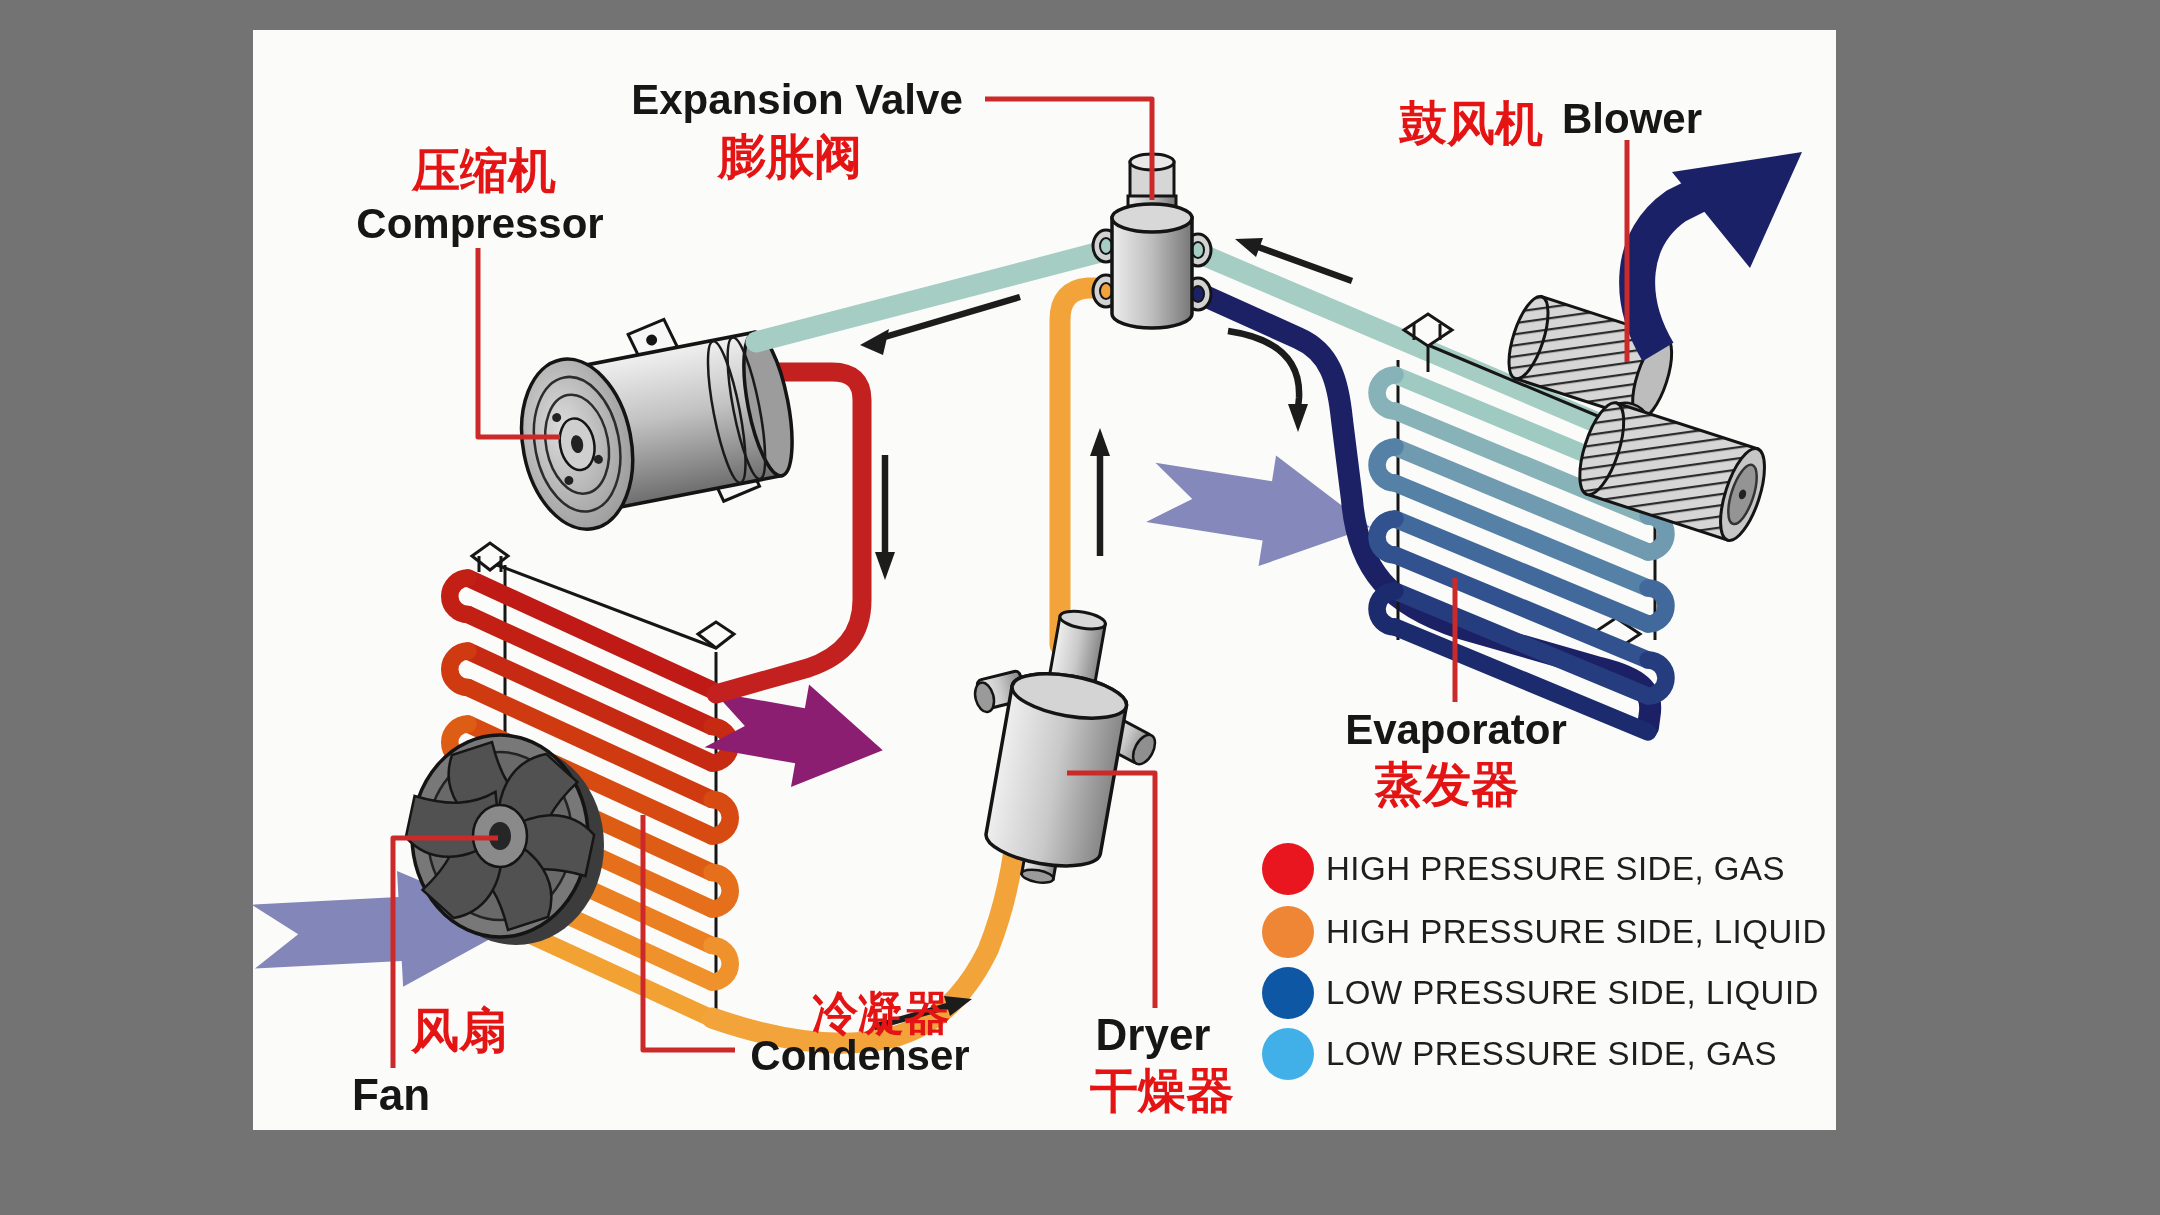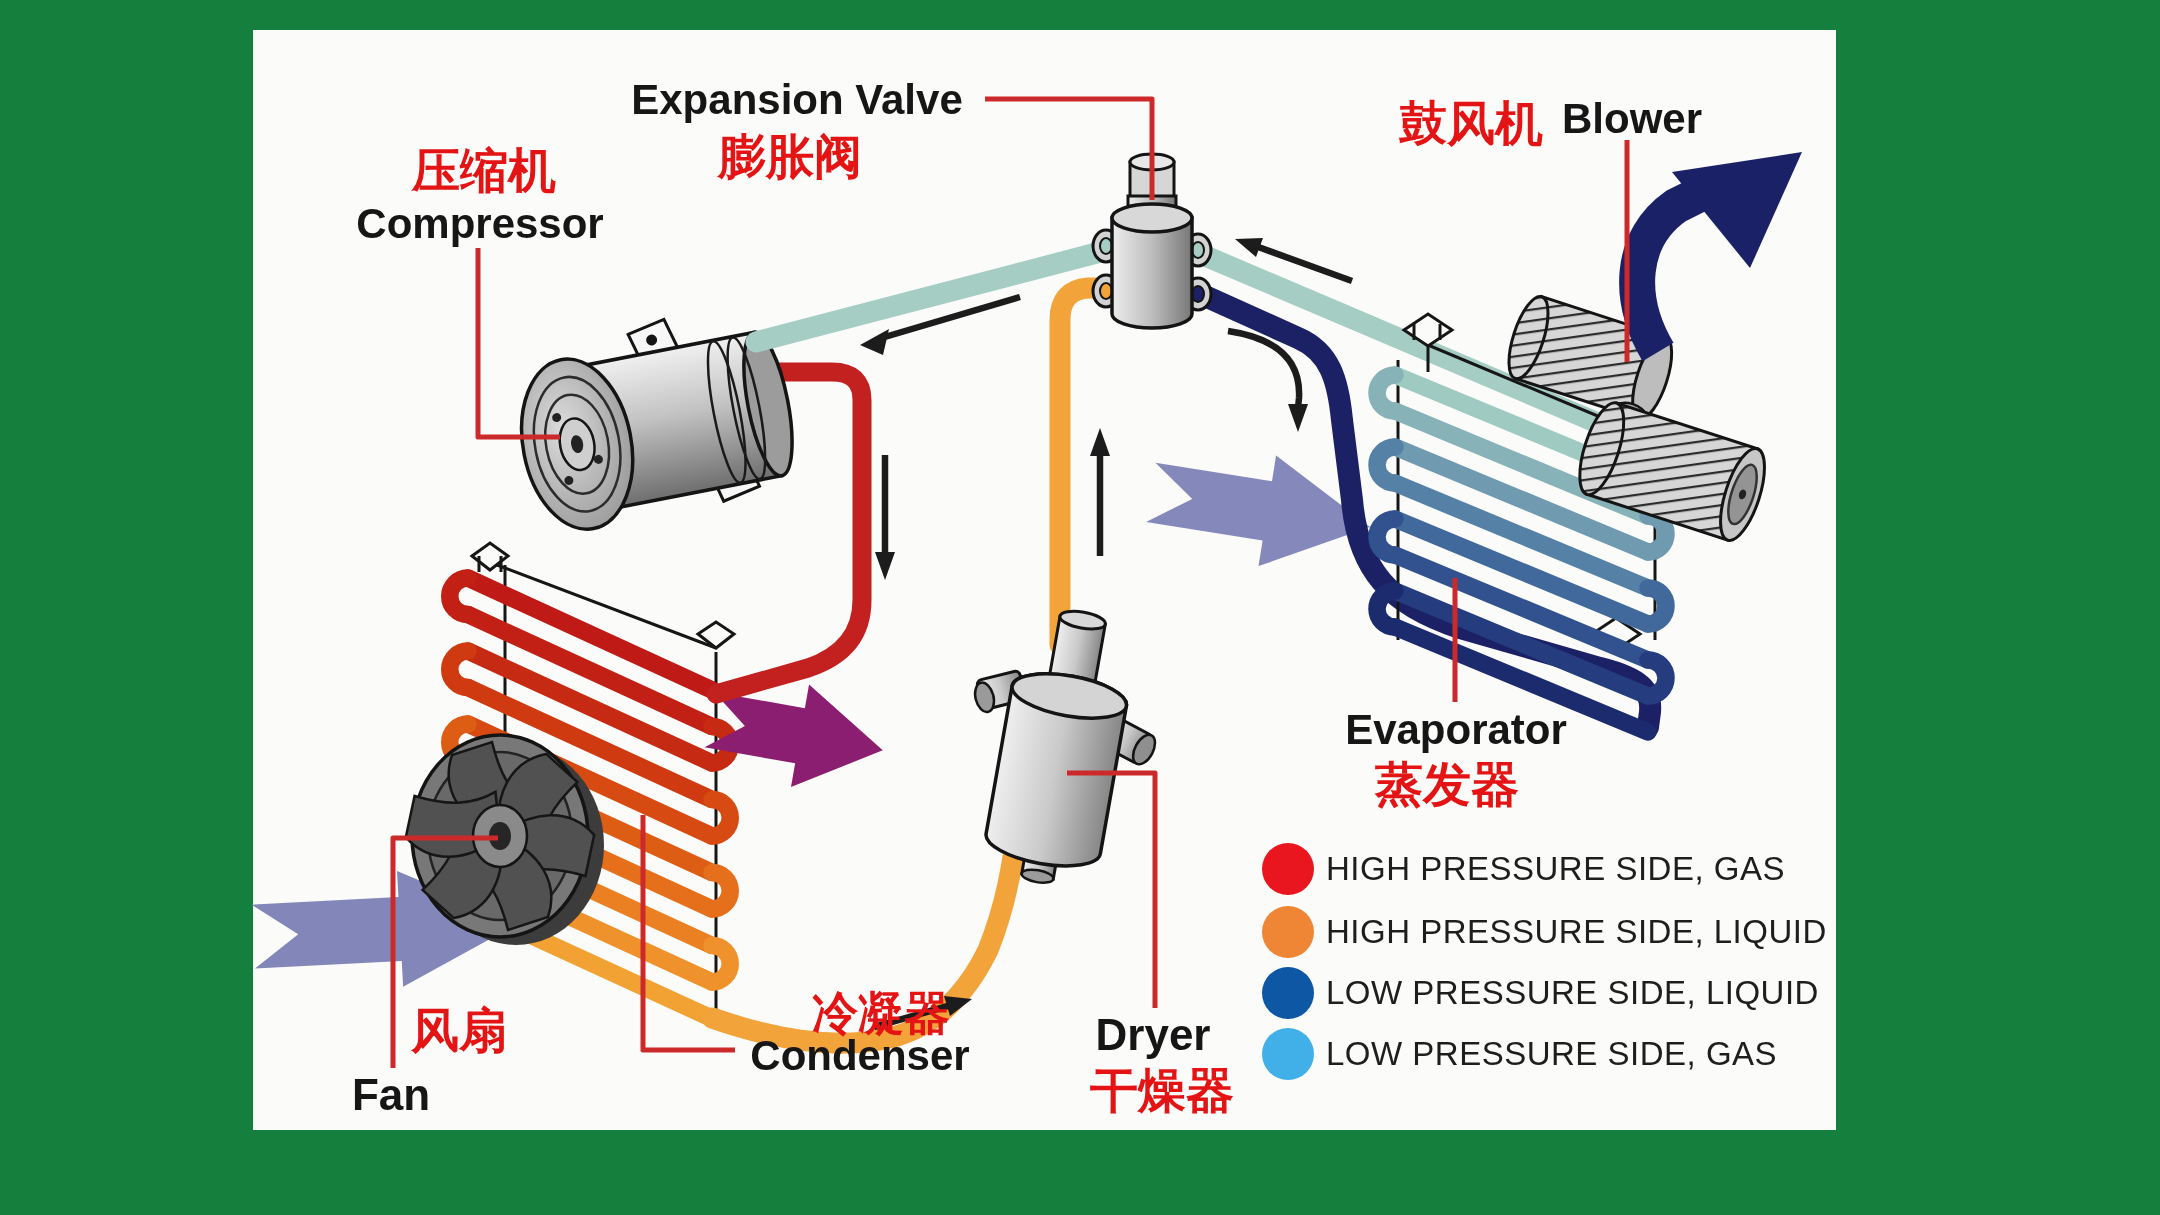--- a/index.html
+++ b/index.html
@@ -1,16 +1,16 @@
 <!DOCTYPE html>
 <html><head>
 <meta charset="utf-8">
 <style>
   html,body{margin:0;padding:0;background:#000;}
-  .canvas{position:relative;width:2160px;height:1215px;background:#15803d;overflow:hidden;
+  .canvas{position:relative;width:2160px;height:1215px;background:#737373;overflow:hidden;
           font-family:"Liberation Sans","DejaVu Sans",sans-serif;}
   svg{position:absolute;left:0;top:0;}
   .lbl-en{font-weight:bold;fill:#161616;}
   .lbl-zh{font-weight:bold;fill:#e41414;}
   .legend-text{fill:#1e1e1e;font-size:33px;letter-spacing:.5px;}
   text{user-select:none;}
 </style>
 </head>
 <body>
 

